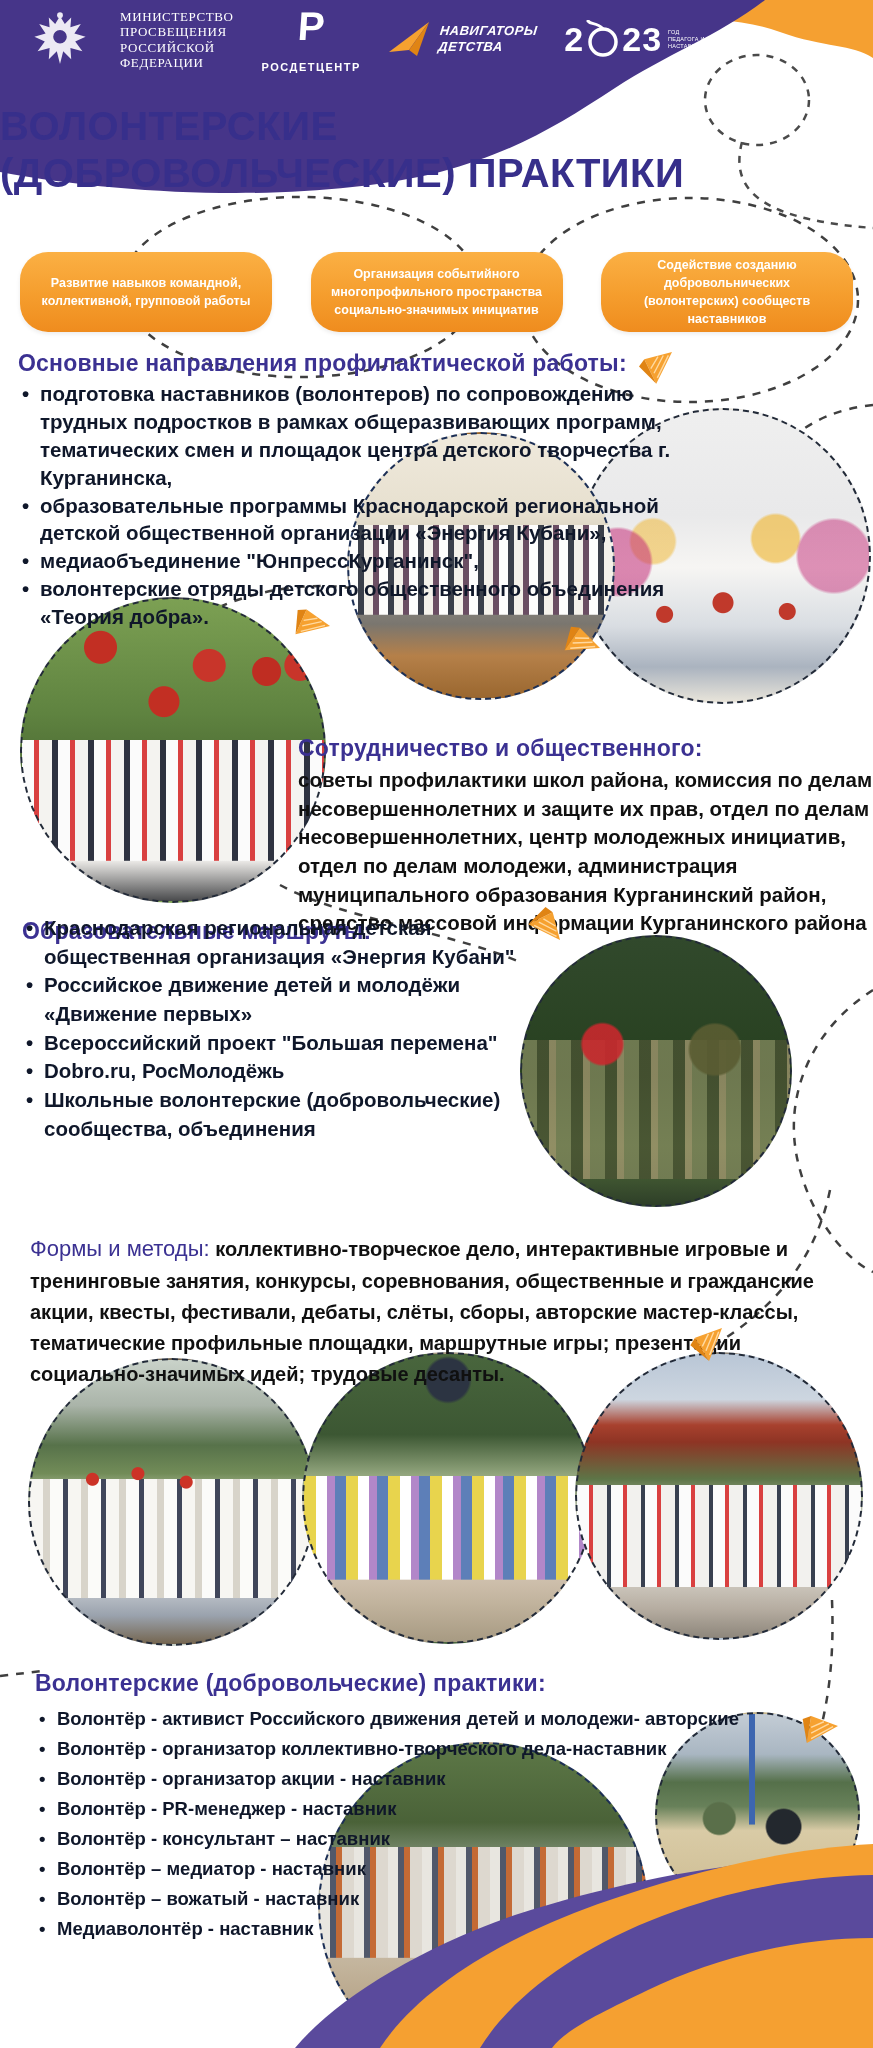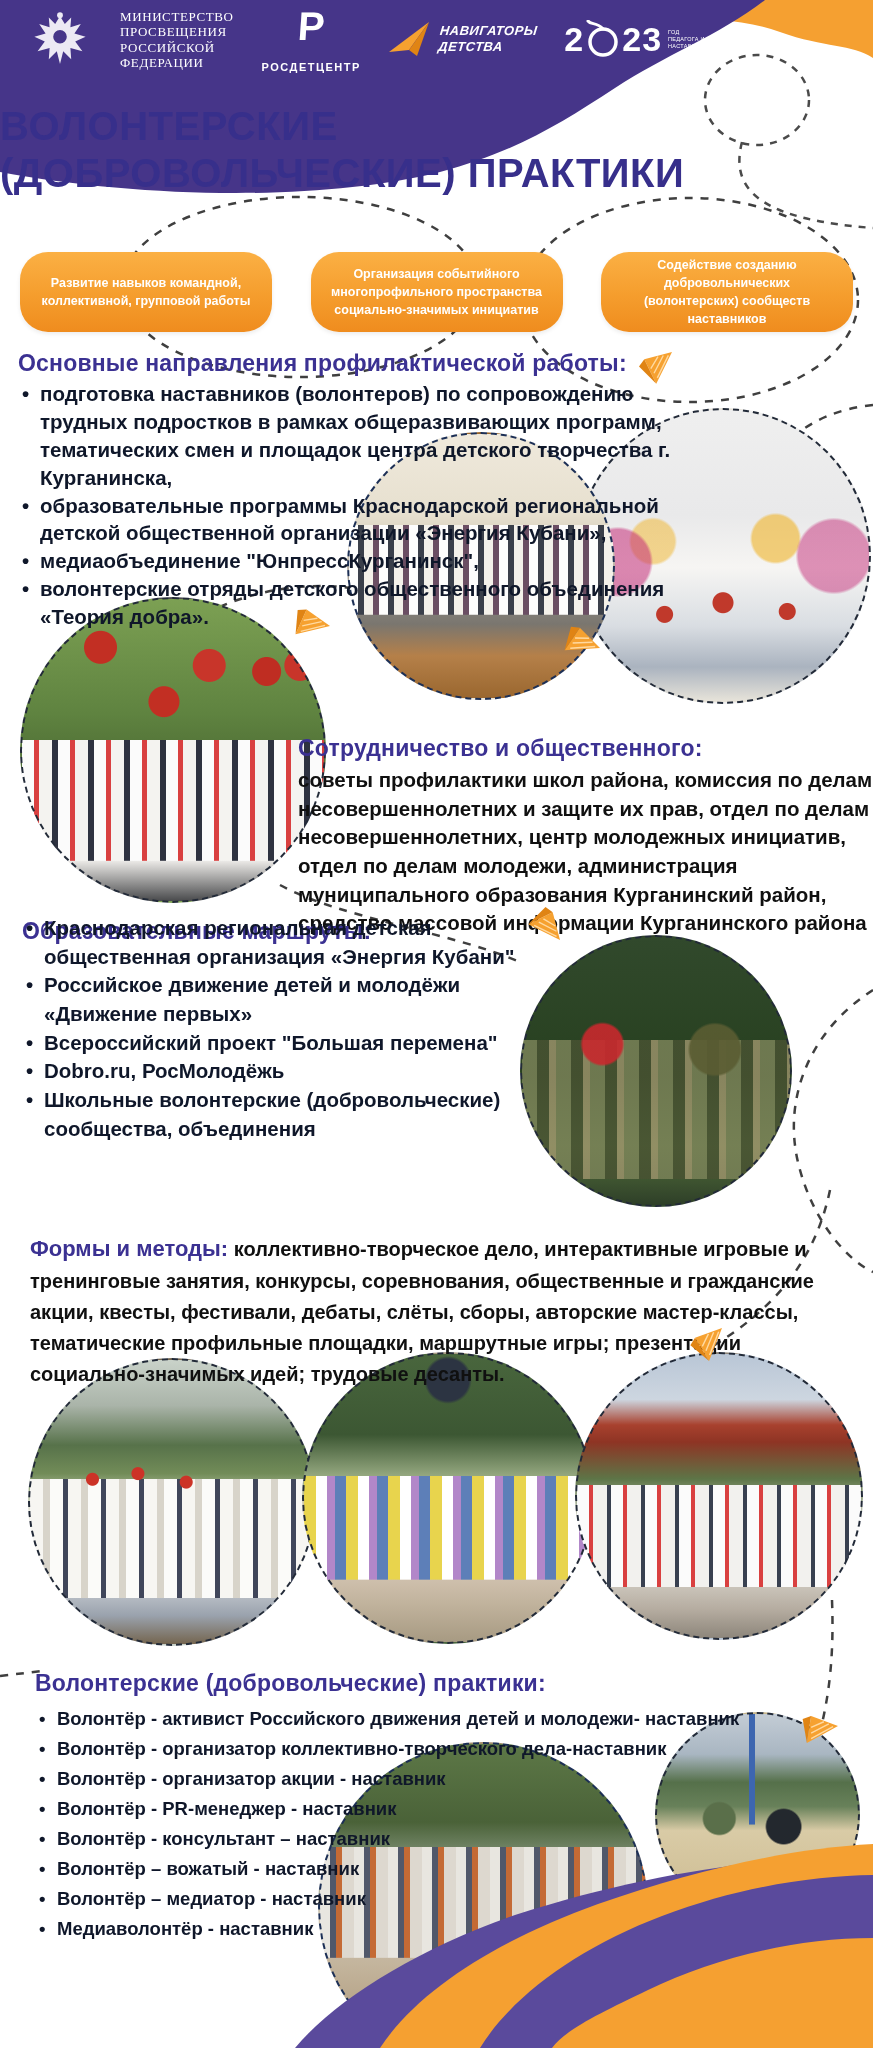--- a/index.html
+++ b/index.html
@@ -35,21 +35,21 @@
   
   .h2{position:absolute;z-index:6;color:#3b3192;font-weight:800;font-size:23px;letter-spacing:.2px;}
   .blist{position:absolute;z-index:6;margin:0;padding:0;list-style:none;color:#0f172a;font-weight:700;}
   .blist li{position:relative;padding-left:22px;}
   .blist li::before{content:"•";position:absolute;left:4px;top:0;}
   .sec1{top:380px;left:18px;width:655px;font-size:20.5px;line-height:1.36;}
   .coop-body{position:absolute;z-index:6;top:766px;left:298px;width:575px;
              color:#101010;font-weight:700;font-size:20.5px;line-height:1.4;}
   .sec3{top:914px;left:22px;width:505px;font-size:20.5px;line-height:1.4;}
   .forms{position:absolute;z-index:6;top:1212px;left:30px;width:812px;font-size:20px;line-height:1.55;color:#101010;font-weight:700;}
-  .forms .fh{color:#3b3192;font-weight:700;font-size:22px;}
+  .forms .fh{color:#3b3192;font-weight:400;font-size:22px;}
   .sec5{top:1704px;left:35px;width:720px;font-size:18.5px;line-height:1.62;}
   .sec5 li{white-space:nowrap;}
 
   
   .photo{position:absolute;border-radius:50%;border:2.5px dashed #222a38;box-sizing:border-box;}
   .p-hearts{left:575px;top:408px;width:296px;height:296px;z-index:2;
     background:
       radial-gradient(circle 11px at 50% 66%, #c0392b 0 10px, transparent 11px),
       radial-gradient(circle 9px at 30% 70%, #c0392b 0 8px, transparent 9px),
       radial-gradient(circle 9px at 72% 69%, #c0392b 0 8px, transparent 9px),
@@ -210,27 +210,27 @@
   <div class="photo p-military"></div>
 
   <p class="forms"><span class="fh">Формы и методы:</span> <span>коллективно-творческое дело, интерактивные игровые и тренинговые занятия, конкурсы, соревнования, общественные и гражданские акции, квесты, фестивали, дебаты, слёты, сборы, авторские мастер-классы, тематические профильные площадки, маршрутные игры; презентации социально-значимых идей; трудовые десанты.</span></p>
 
   <div class="photo p-camp1"></div>
   <div class="photo p-camp2"></div>
   <div class="photo p-camp3"></div>
 
   <div class="h2" style="top:1670px;left:35px;">Волонтерские (добровольческие) практики:</div>
   <ul class="blist sec5">
-    <li>Волонтёр - активист Российского движения детей и молодежи- наставник</li>
+    <li>Волонтёр - активист Российского движения детей и молодежи- авторские</li>
     <li>Волонтёр - организатор коллективно-творческого дела-наставник</li>
     <li>Волонтёр - организатор акции - наставник</li>
     <li>Волонтёр - PR-менеджер - наставник</li>
     <li>Волонтёр - консультант – наставник</li>
+    <li>Волонтёр –  медиатор - наставник</li>
     <li>Волонтёр –  вожатый - наставник</li>
-    <li>Волонтёр –  медиатор - наставник</li>
     <li>Медиаволонтёр - наставник</li>
   </ul>
 
   <div class="photo p-crowd"></div>
   <div class="photo p-sand"></div>
 
   <svg class="waves" width="873" height="310" viewBox="0 0 873 310">
     <path d="M295 310 C335 262 415 212 515 177 C645 135 760 120 873 116 L873 310 Z" fill="#5a4a9c"></path>
     <path d="M380 310 C418 252 498 202 598 166 C698 131 793 110 873 106 L873 310 Z" fill="#f5a031"></path>
     <path d="M480 310 C512 258 578 210 662 178 C738 149 812 138 873 137 L873 200 C795 200 715 220 648 252 C600 275 565 292 552 310 Z" fill="#5a4a9c"></path>

